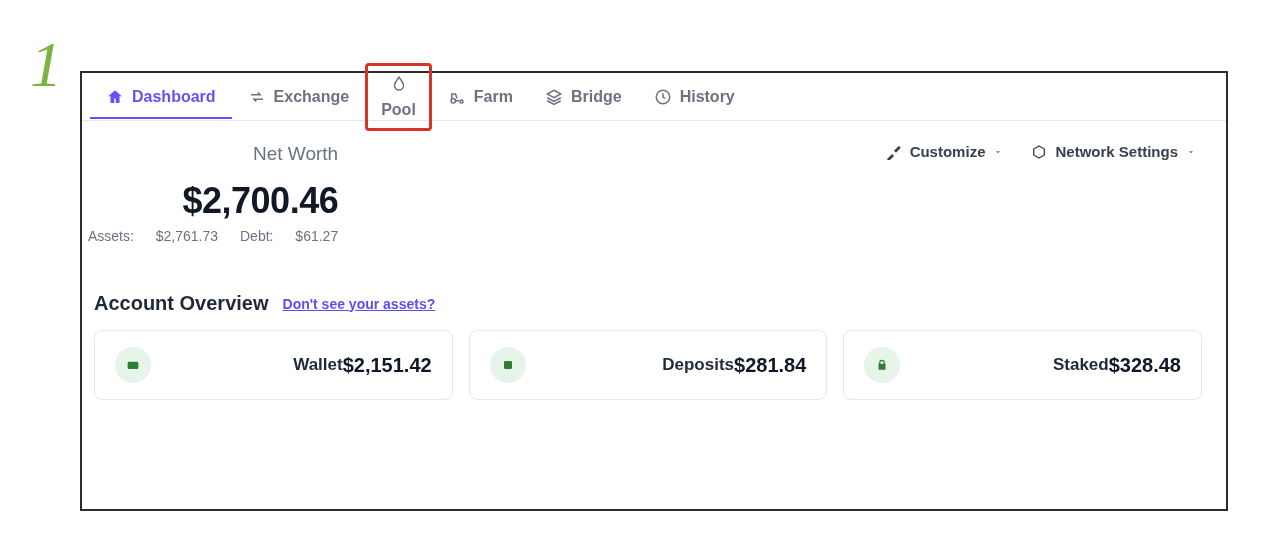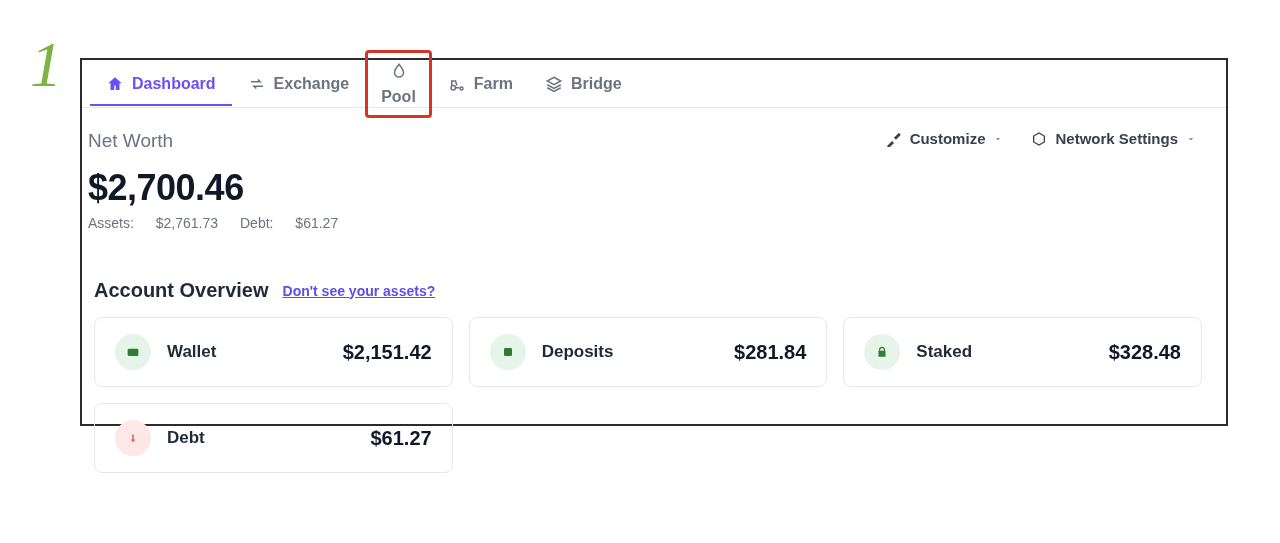--- a/index.html
+++ b/index.html
@@ -21,26 +21,27 @@
       left: 30px;
       font-size: 64px;
       font-weight: 400;
       color: #7cb342;
       z-index: 10;
       font-family: Georgia, serif;
       font-style: italic;
     }
     .app-window {
       position: absolute;
-      top: 58px;
+      top: 71px;
       left: 80px;
       width: 1148px;
-      height: 368px;
+      height: 440px;
       border: 2px solid #2b2b2b;
       background: #fff;
+      text-align: right;
     }
     
     .topnav {
       display: flex;
       align-items: center;
       border-bottom: 1px solid #e5e7eb;
       padding-left: 8px;
       height: 48px;
       gap: 0;
     }
@@ -241,20 +242,29 @@
 
     <div class="nav-item">
       <span class="icn">
         <svg width="18" height="18" viewBox="0 0 24 24" fill="none" stroke="currentColor" stroke-width="2">
             <path d="M12 3l9 5-9 5-9-5 9-5zM3 13l9 5 9-5M3 17l9 5 9-5"></path>
           </svg>
       </span>
       <span>Bridge</span>
     </div>
 
+    <div class="nav-item">
+      <span class="icn">
+        <svg width="18" height="18" viewBox="0 0 24 24" fill="none" stroke="currentColor" stroke-width="2">
+            <circle cx="12" cy="12" r="9"></circle>
+            <path d="M12 7v5l3 2"></path>
+          </svg>
+      </span>
+      <span>History</span>
+    </div>
 
   </div>
 
   <div class="content">
 
     <div class="networth-row">
 
       <div class="networth-block">
         <div class="nw-label">Net Worth</div>
         <div class="nw-value">$2,700.46</div>
@@ -328,29 +338,18 @@
             <svg width="14" height="16" viewBox="0 0 24 24" fill="currentColor">
                 <path d="M7 10V8a5 5 0 0110 0v2h1v10H6V10h1zm2 0h6V8a3 3 0 00-6 0v2z"></path>
               </svg>
           </div>
           <div class="card-label">Staked</div>
           <div class="card-value">$328.48</div>
         </div>
 
       </div>
 
-      <div class="cards-row2">
-        <div class="card">
-          <div class="icon-circle icon-red">
-            <svg width="10" height="18" viewBox="0 0 24 24" fill="currentColor">
-                <path d="M12 3a2 2 0 012 2v8.5a4 4 0 11-4 0V5a2 2 0 012-2z"></path>
-              </svg>
-          </div>
-          <div class="card-label">Debt</div>
-          <div class="card-value">$61.27</div>
-        </div>
-      </div>
 
     </div>
 
   </div>
 
 </div>
 
 </body></html>

